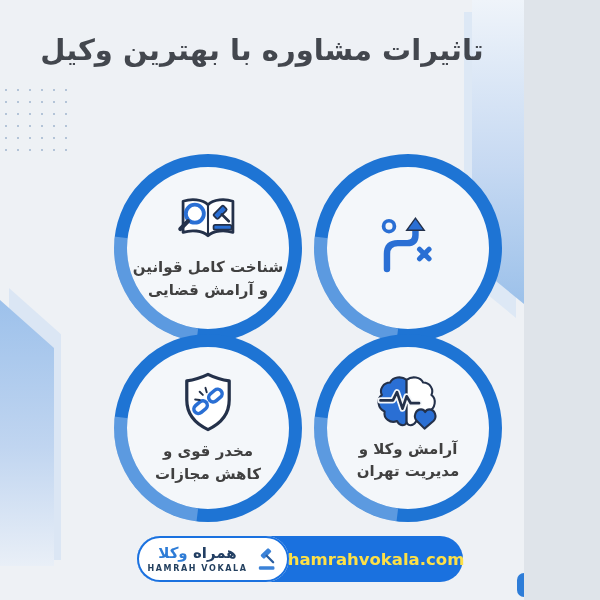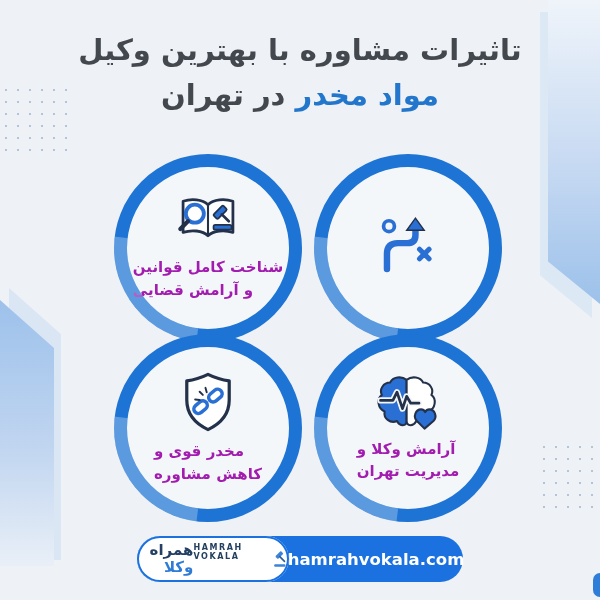--- a/index.html
+++ b/index.html
@@ -1,17 +1,17 @@
 <!DOCTYPE html>
 <html lang="fa"><head>
 <meta charset="utf-8">
 <style>
   html,body{margin:0;padding:0;}
   body{font-family:"DejaVu Sans","Liberation Sans",sans-serif;background:#dfe4ea;}
-  .poster{position:relative;width:600px;height:600px;background:#eef1f5;overflow:hidden;}
+  .poster{position:relative;width:524px;height:600px;background:#eef1f5;overflow:hidden;}
 
   
   .dots{position:absolute;background-image:radial-gradient(circle,#b4c4d8 1.1px,rgba(0,0,0,0) 1.5px);background-size:12px 12px;}
   .dots-tl{left:0;top:84px;width:70px;height:74px;}
   .dots-br{left:538px;top:441px;width:62px;height:74px;}
 
   .ribbon{position:absolute;}
   .ribbon-left-echo{left:9px;top:288px;width:52px;height:272px;background:#dbe6f4;
     clip-path:polygon(0 0,100% 17%,100% 100%,0 100%);}
   .ribbon-left{left:0;top:300px;width:54px;height:266px;
@@ -32,56 +32,52 @@
 
   
   .circle{position:absolute;width:188px;height:188px;border-radius:50%;
     border:13px solid #1e74d4;background:#f4f7fa;box-sizing:border-box;
     display:flex;flex-direction:column;align-items:center;justify-content:center;gap:7px;}
   .circle::after{content:"";position:absolute;inset:-13px;border-radius:50%;
     border:13px solid rgba(0,0,0,0);border-left-color:rgba(255,255,255,.28);
     transform:rotate(-38deg);pointer-events:none;}
   .c1{left:114px;top:154px;} .c2{left:314px;top:154px;}
   .c3{left:114px;top:334px;} .c4{left:314px;top:334px;}
-  .circle .label{direction:rtl;text-align:left;font-weight:bold;font-size:15px;
-    line-height:1.5;color:#a21caf;}
+  .circle .label{direction:rtl;text-align:center;font-weight:bold;font-size:15px;
+    line-height:1.5;color:#404040;}
   .circle svg{display:block;}
 
   
   .footer{position:absolute;left:137px;top:536px;width:326px;height:46px;
     background:#1a71df;border-radius:23px;}
   .brand-pill{position:absolute;left:0;top:0;width:152px;height:46px;background:#ffffff;
     border-radius:23px;display:flex;align-items:center;justify-content:center;gap:5px;
     box-shadow:0 0 0 2px #1a71df inset;}
-  .brand-text{display:flex;line-height:1.15;}
+  .brand-text{display:flex;flex-direction:column;align-items:center;line-height:1.15;}
   .brand-fa{direction:rtl;font-weight:bold;font-size:15px;color:#233f63;}
   .brand-fa .fa-blue{color:#2e7cd6;}
   .brand-en{font-size:8px;letter-spacing:1.6px;color:#23405f;font-weight:bold;margin-top:1px;}
   .site{position:absolute;left:152px;top:0;width:174px;height:46px;display:flex;
-    align-items:center;justify-content:center;color:#ffffff;font-weight:bold;font-size:16.5px;}
+    align-items:center;justify-content:center;color:#fde047;font-weight:bold;font-size:16.5px;}
 </style>
 </head>
 <body>
 
 <div class="poster">
 
   <div class="dots dots-tl"></div>
   <div class="dots dots-br"></div>
   <div class="ribbon ribbon-left-echo"></div>
   <div class="ribbon ribbon-left"></div>
   <div class="ribbon ribbon-right-echo"></div>
   <div class="ribbon ribbon-right"></div>
   <div class="corner-sliver"></div>
 
   <div class="title" dir="rtl">
     <div>تاثیرات مشاوره با بهترین وکیل</div>
-    <div>
-      <span class="hl">مواد مخدر</span>
-      <span>در تهران</span>
-    </div>
   </div>
 
   <div class="circle c1">
     <svg width="70" height="54" viewBox="0 0 100 78">
       <path d="M50 14 C42 6 26 5 14 9 L14 54 C26 50 42 51 50 59 C58 51 74 50 86 54 L86 9 C74 5 58 6 50 14 Z" fill="#ffffff" stroke="#24314a" stroke-width="4" stroke-linejoin="round"></path>
       <line x1="50" y1="14" x2="50" y2="59" stroke="#24314a" stroke-width="3"></line>
       <rect x="63" y="15" width="9" height="20" rx="2" fill="#2a6fd4" stroke="#24314a" stroke-width="2.5" transform="rotate(45 67.5 25)"></rect>
       <line x1="70" y1="28" x2="80" y2="38" stroke="#24314a" stroke-width="4" stroke-linecap="round"></line>
       <rect x="58" y="43" width="26" height="7" rx="2.5" fill="#2a6fd4" stroke="#24314a" stroke-width="2.5"></rect>
       <circle cx="31" cy="27" r="13" fill="#ffffff" stroke="#2a6fd4" stroke-width="5.5"></circle>
@@ -106,21 +102,21 @@
 
   <div class="circle c3">
     <svg width="54" height="62" viewBox="0 0 84 96">
       <path d="M42 5 C54 11 66 14 75 15 L75 45 C75 68 61 82 42 91 C23 82 9 68 9 45 L9 15 C18 14 30 11 42 5 Z" fill="#ffffff" stroke="#24314a" stroke-width="5" stroke-linejoin="round"></path>
       <rect x="19" y="49" width="23" height="14" rx="7" fill="none" stroke="#2a6fd4" stroke-width="5.5" transform="rotate(-40 30.5 56)"></rect>
       <rect x="42" y="31" width="23" height="14" rx="7" fill="none" stroke="#2a6fd4" stroke-width="5.5" transform="rotate(-40 53.5 38)"></rect>
       <path d="M34 37 L29 32 M40 33 L38 26 M29 45 L22 44" stroke="#24314a" stroke-width="3" stroke-linecap="round"></path>
     </svg>
     <div class="label">
       <div>مخدر قوی و</div>
-      <div>کاهش مشاوره</div>
+      <div>کاهش مجازات</div>
     </div>
   </div>
 
   <div class="circle c4">
     <svg width="66" height="57" viewBox="0 0 96 82">
       <path d="M46 8 C38 2 26 4 22 12 C12 12 6 22 10 30 C2 36 4 50 14 54 C12 64 22 72 32 68 C36 76 46 76 46 68 Z" fill="#2a6fd4" stroke="#24314a" stroke-width="3" stroke-linejoin="round"></path>
       <path d="M46 8 C54 2 66 4 70 12 C80 12 86 22 82 30 C90 36 88 50 78 54 C80 64 70 72 60 68 C56 76 46 76 46 68 Z" fill="#ffffff" stroke="#24314a" stroke-width="3" stroke-linejoin="round"></path>
       <path d="M8 38 L26 38 L32 26 L40 50 L46 32 L52 42 L64 42" fill="none" stroke="#f4f7fa" stroke-width="9" stroke-linecap="round" stroke-linejoin="round"></path>
       <path d="M8 38 L26 38 L32 26 L40 50 L46 32 L52 42 L64 42" fill="none" stroke="#24314a" stroke-width="4" stroke-linecap="round" stroke-linejoin="round"></path>
       <path d="M72 79 L61 68 C55 62 59 51 67 51 C70 51 72 53 73 55 C74 53 76 51 79 51 C87 51 91 62 85 68 Z" fill="#2a6fd4" stroke="#24314a" stroke-width="3" stroke-linejoin="round"></path>

